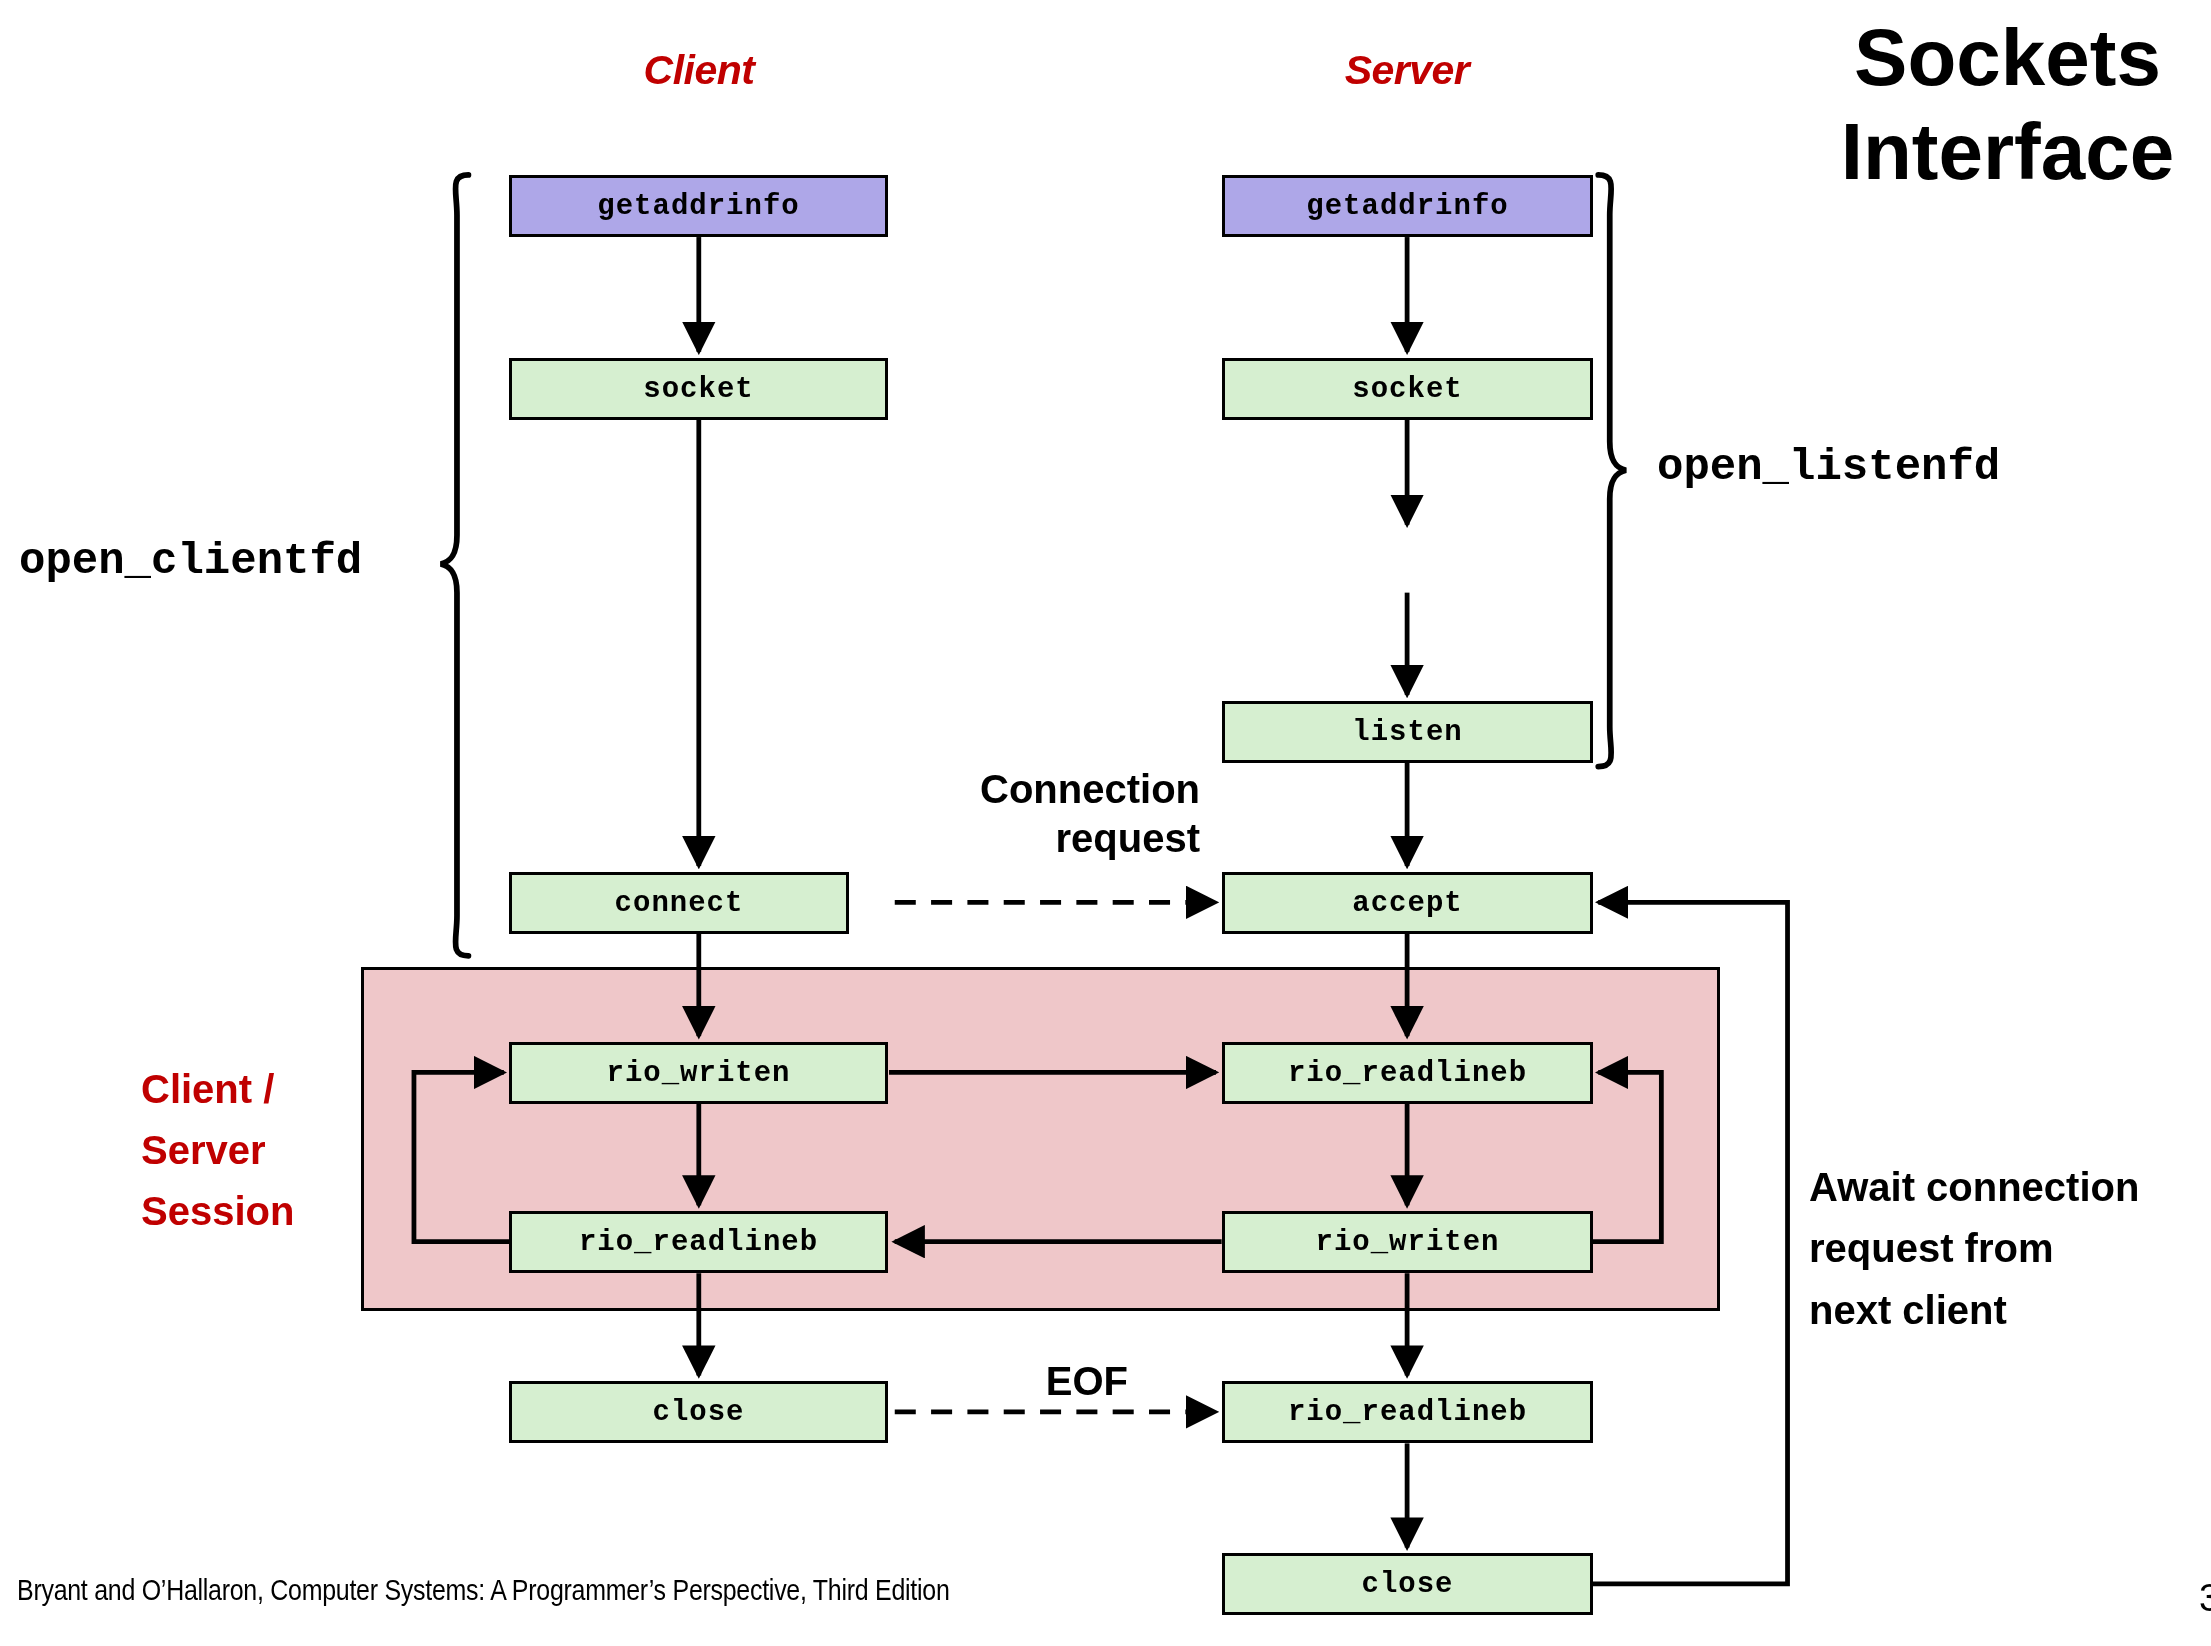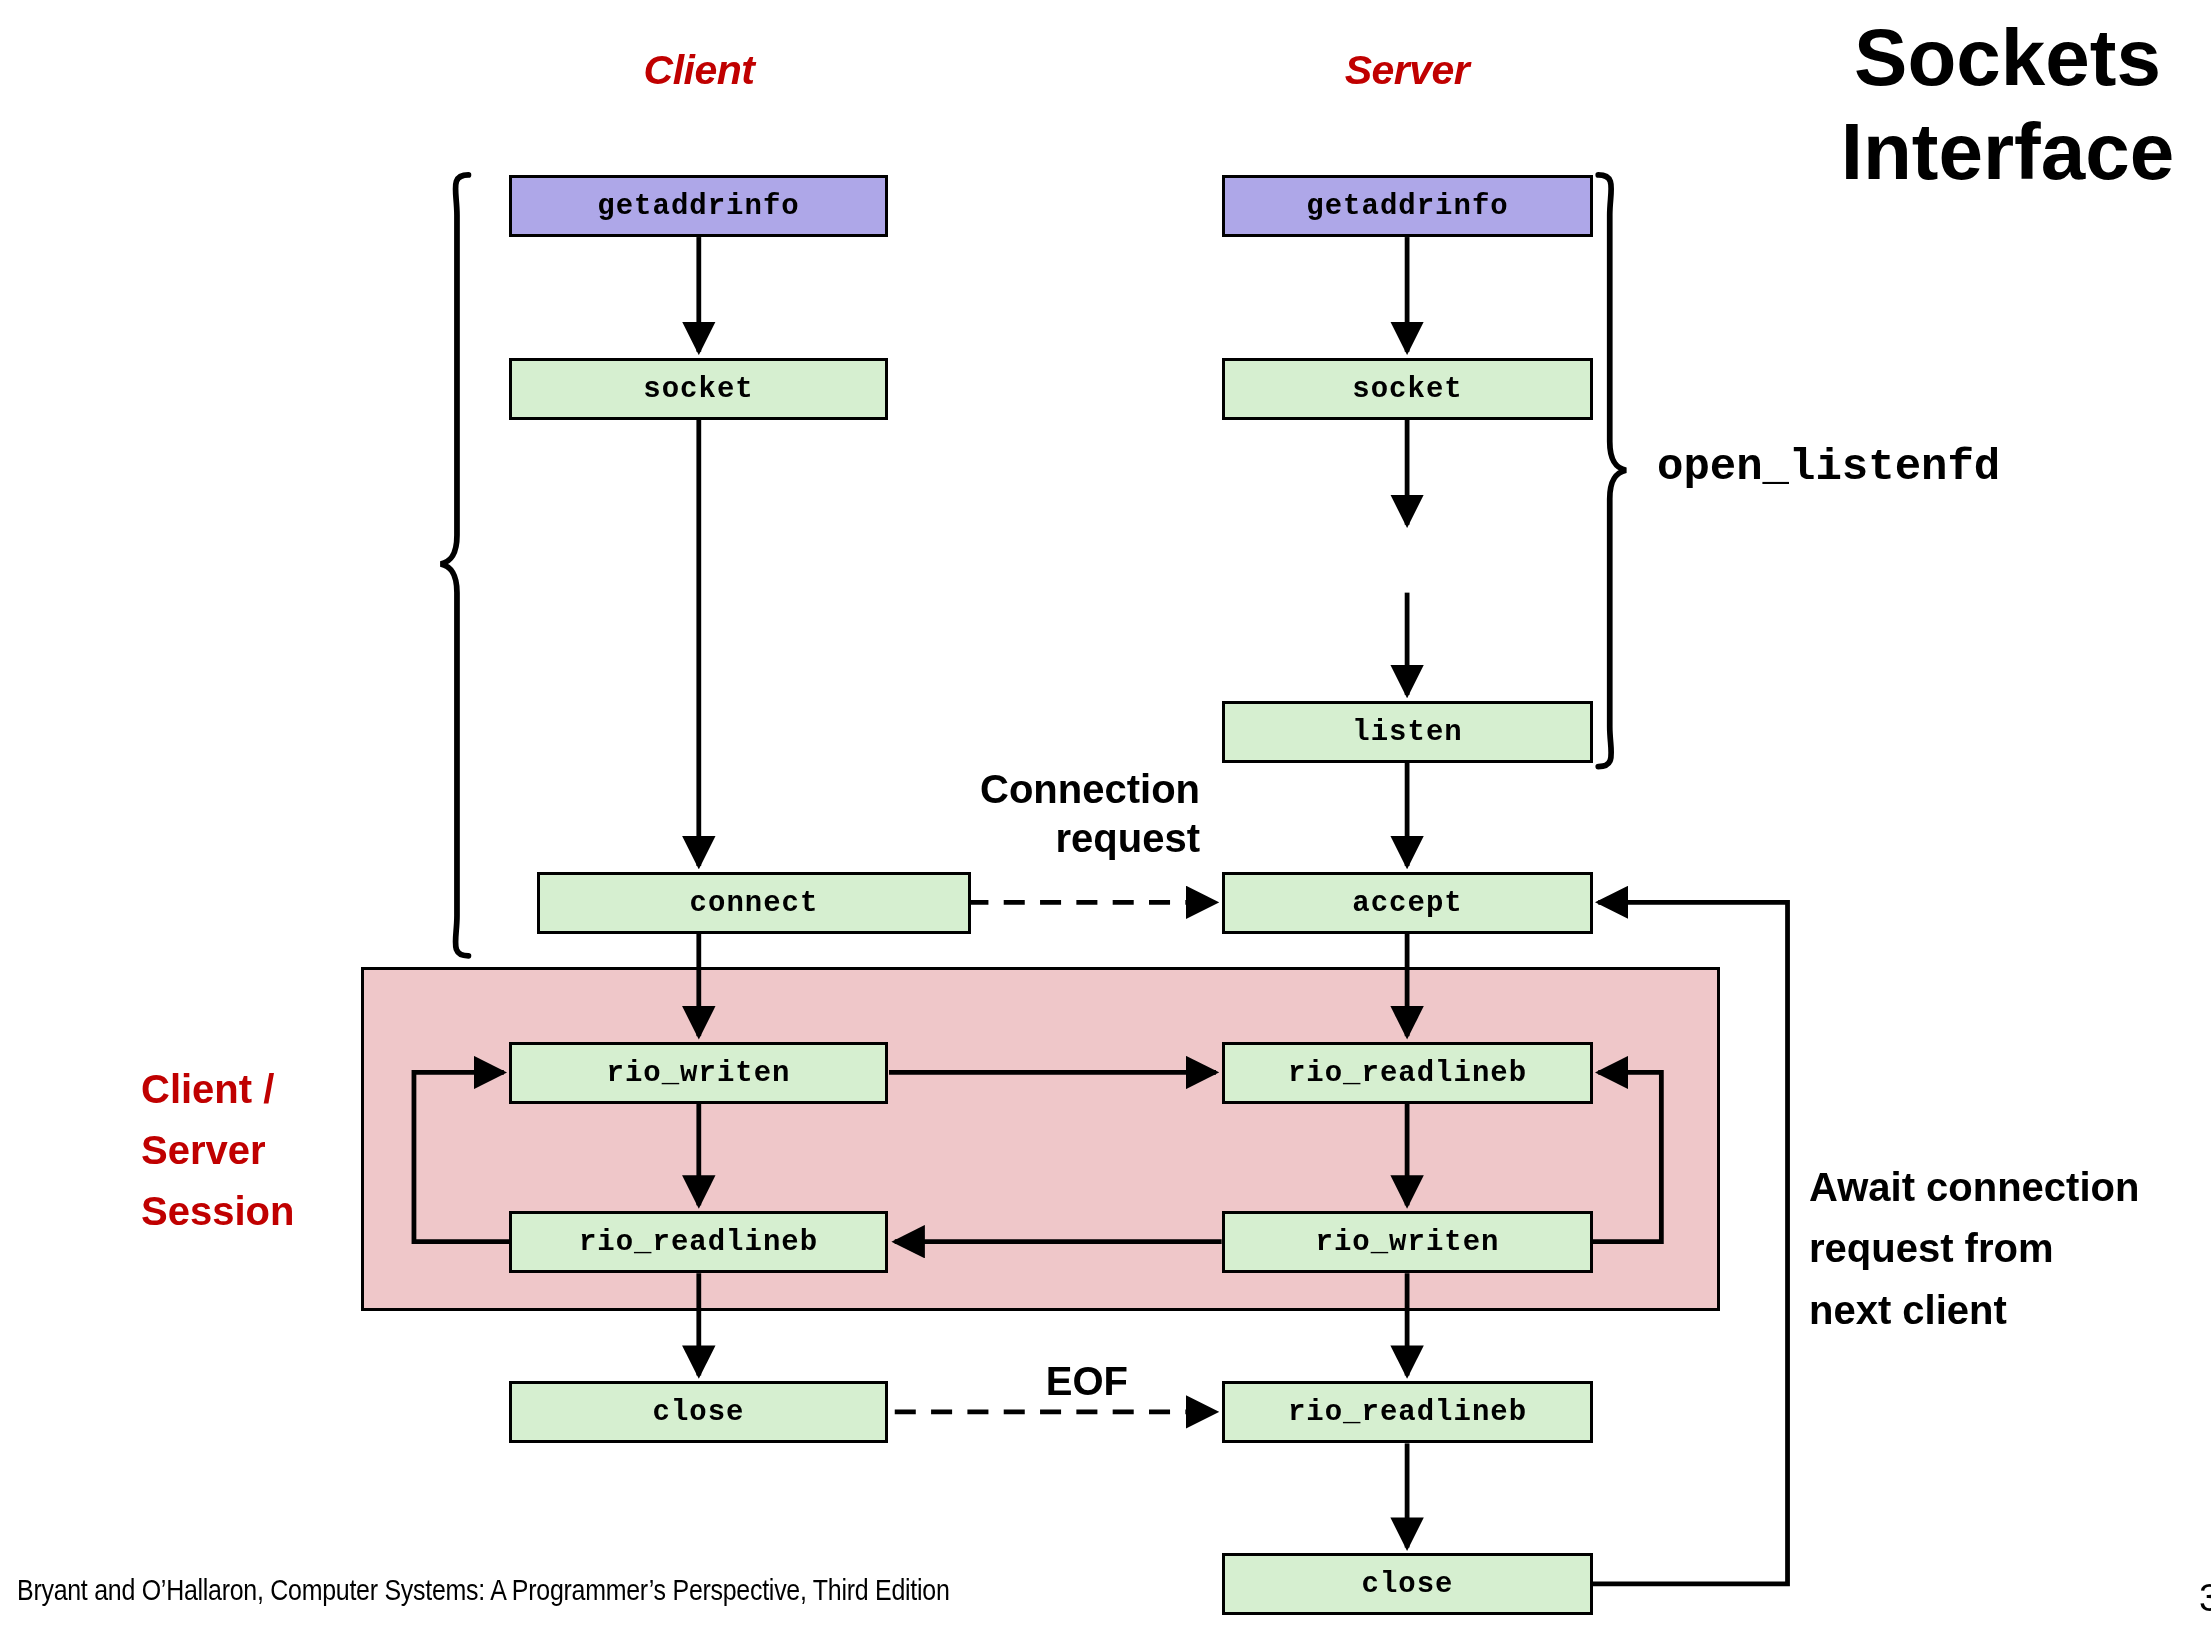--- a/index.html
+++ b/index.html
@@ -177,21 +177,21 @@
   <div class="col-head" style="left:508px; top:50px; width:382px;">Client</div>
   <div class="col-head" style="left:1216px; top:50px; width:382px;">Server</div>
 
   <div class="slide-title" style="left:1797px; top:13.4px; width:421px;">Sockets</div>
   <div class="slide-title" style="left:1797px; top:107px; width:421px;">Interface</div>
 
   <div class="pbox purple" style="left:509px; top:175px; width:379px; height:62px;">getaddrinfo</div>
 
   <div class="pbox green" style="left:509px; top:358px; width:379px; height:62px;">socket</div>
 
-  <div class="pbox green" style="left:509px; top:872px; width:434px; height:62px;margin-left:28px;">connect</div>
+  <div class="pbox green" style="left:509px; top:872px; width:340px; height:62px;">connect</div>
 
   <div class="pbox green" style="left:509px; top:1042px; width:379px; height:62px;">rio_writen</div>
 
   <div class="pbox green" style="left:509px; top:1211px; width:379px; height:62px;">rio_readlineb</div>
 
   <div class="pbox green" style="left:509px; top:1381px; width:379px; height:62px;">close</div>
 
   <div class="pbox purple" style="left:1222px; top:175px; width:371px; height:62px;">getaddrinfo</div>
 
   <div class="pbox green" style="left:1222px; top:358px; width:371px; height:62px;">socket</div>
@@ -202,20 +202,21 @@
   <div class="pbox green" style="left:1222px; top:701px; width:371px; height:62px;">listen</div>
 
   <div class="pbox green" style="left:1222px; top:1042px; width:371px; height:62px;">rio_readlineb</div>
 
   <div class="pbox green" style="left:1222px; top:1211px; width:371px; height:62px;">rio_writen</div>
 
   <div class="pbox green" style="left:1222px; top:1381px; width:371px; height:62px;">rio_readlineb</div>
 
   <div class="pbox green" style="left:1222px; top:1553px; width:371px; height:62px;">close</div>
 
+  <div class="mono-label" style="left:19px; top:539px;">open_clientfd</div>
 
   <div class="mono-label" style="left:1657px; top:445px;">open_listenfd</div>
 
   <div class="ann center" style="left:913px; top:765px; width:287px;">Connection</div>
   <div class="ann center" style="left:913px; top:814px; width:287px;">request</div>
 
   <div class="ann center" style="left:956px; top:1357px; width:172px;">EOF</div>
 
   <div class="ann red" style="left:141px; top:1065px; width:239px;">Client /</div>
   <div class="ann red" style="left:141px; top:1126px; width:239px;">Server</div>

